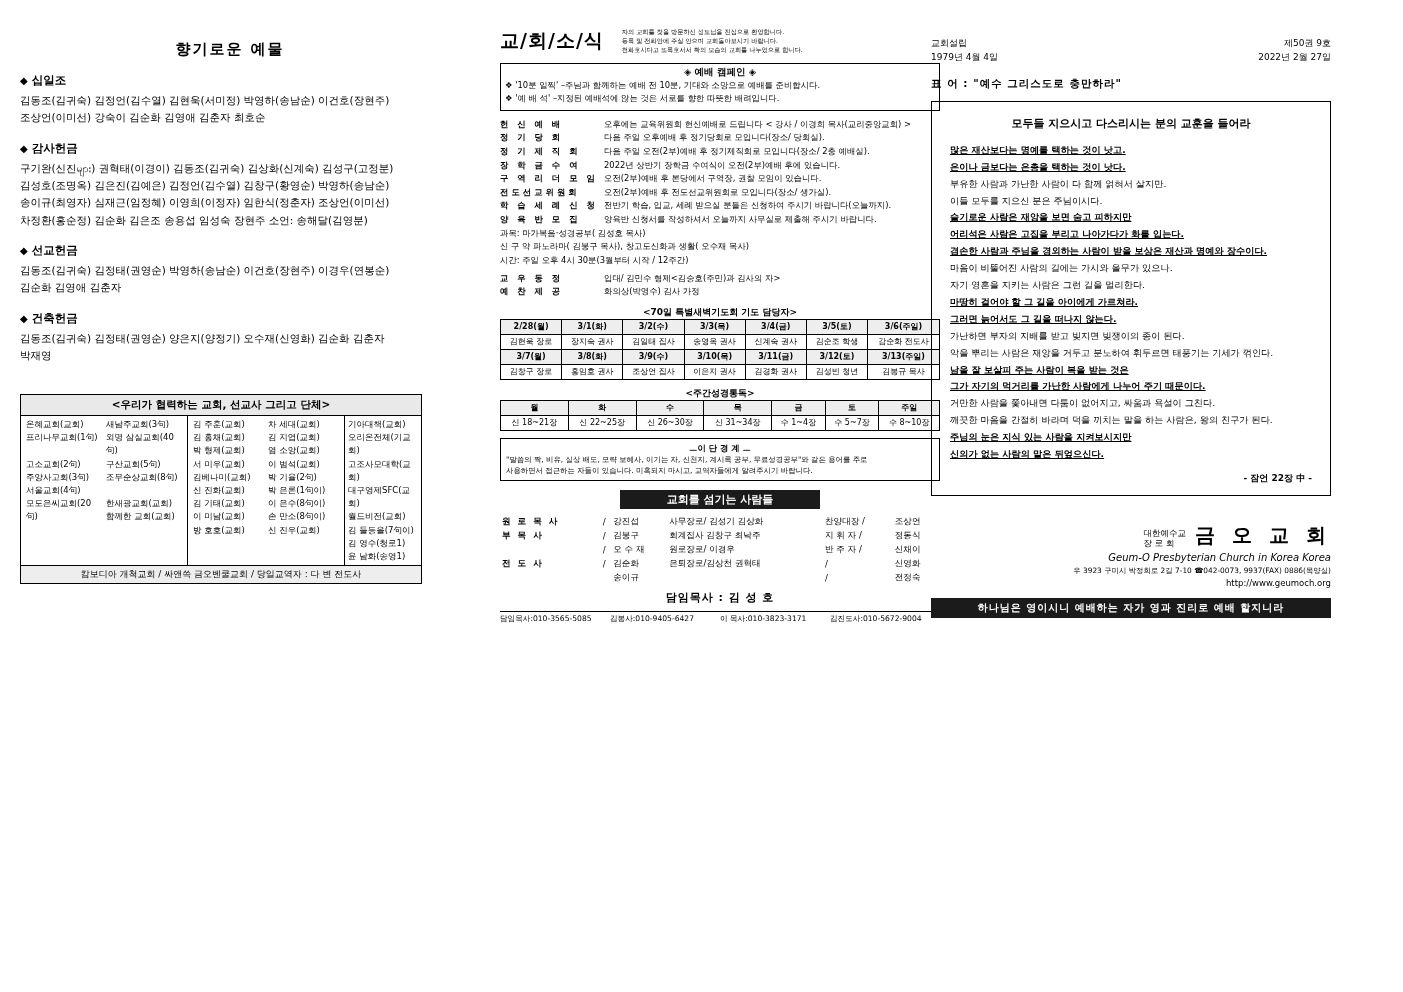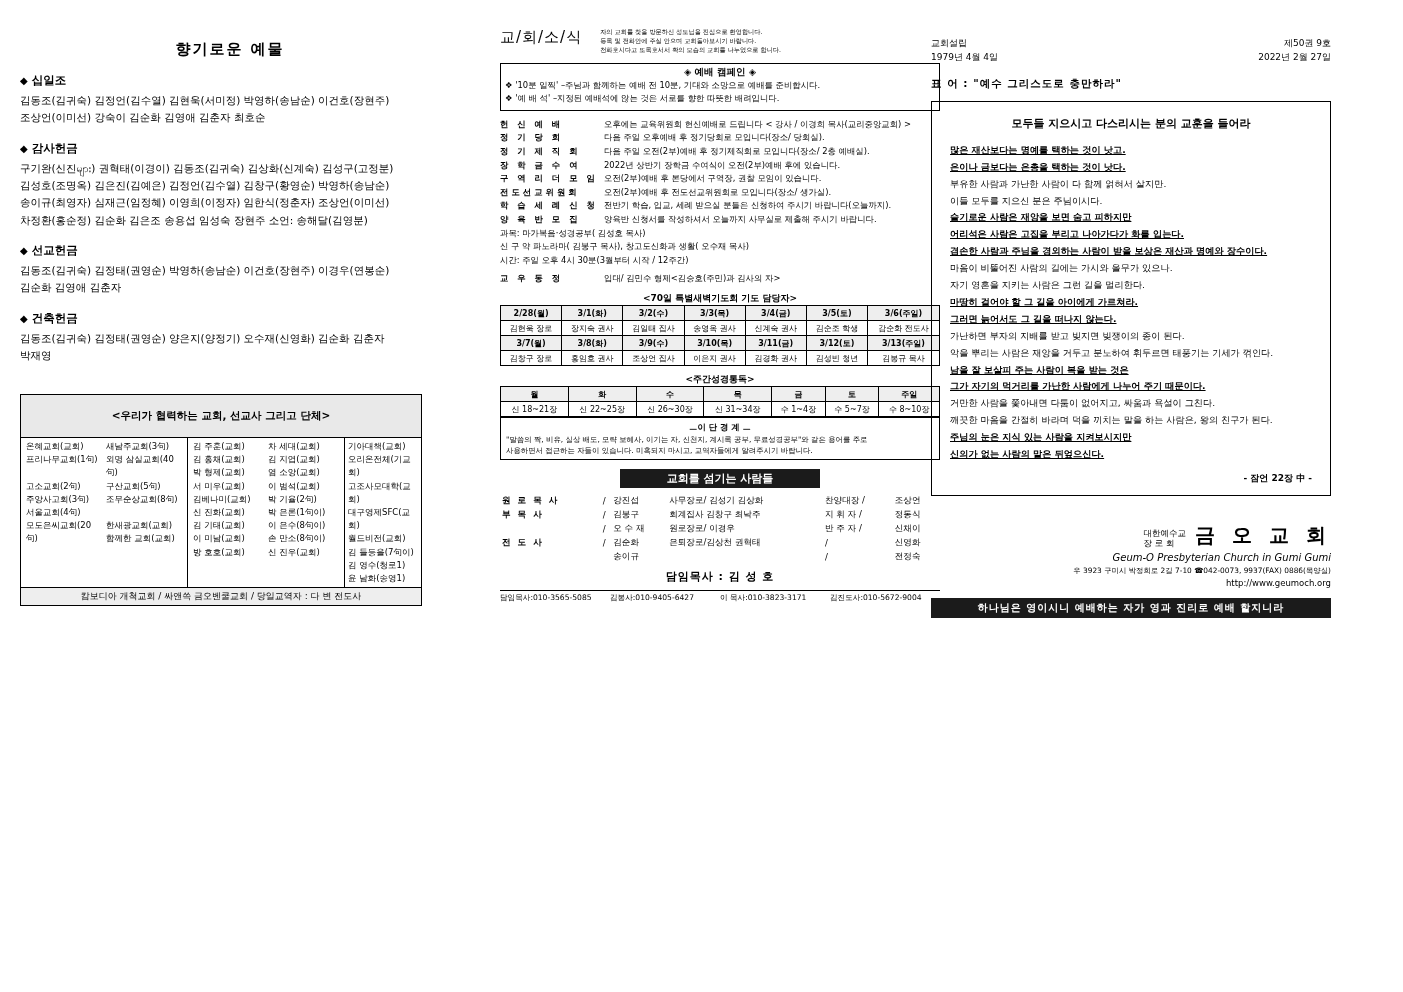--- a/index.html
+++ b/index.html
@@ -9,48 +9,48 @@
   
   #colLeft{left:20px;width:420px;}
   #leftTitle{text-align:center;font-weight:bold;font-size:15px;letter-spacing:2px;margin-top:40px;}
   .grp{margin-top:14px;}
   .grp-head{font-weight:bold;font-size:11.5px;}
   .grp-head .dia{font-size:10px;margin-right:4px;}
   .grp-body{font-size:10.5px;line-height:1.65;margin-top:4px;}
   .grp-body div{white-space:nowrap;}
   
   #coopWrap{margin-top:30px;border:1px solid #000;width:400px;}
-  #coopTitle{text-align:center;font-size:10.5px;font-weight:bold;border-bottom:1px solid #000;background:#e9e9e9;padding:14px 0;}
+  #coopTitle{text-align:center;font-size:10.5px;font-weight:bold;border-bottom:1px solid #000;background:#e9e9e9;padding:3px 0;}
   #coopHead{display:flex;font-size:10px;font-weight:bold;text-align:center;background:#e9e9e9;border-bottom:1px solid #000;}
   #coopHead div{border-right:1px solid #000;padding:2px 0;}
   #coopHead div:last-child{border-right:none;}
   #coopBody{display:flex;font-size:8.5px;line-height:1.55;}
   #coopBody .cell{border-right:1px solid #000;padding:2px 3px;}
   #coopBody .cell:last-child{border-right:none;}
   #coopBody .sub{display:flex;}
   #coopBody .sub > div{padding:0 2px;}
   #coopFoot{font-size:9px;border-top:1px solid #000;padding:2px 4px;text-align:center;background:#eee;}
   
   #colMid{left:500px;width:440px;}
   #midHeadRow{display:flex;align-items:flex-start;margin-top:28px;}
-  #midTitle{font-weight:normal;font-size:15px;letter-spacing:1px;white-space:nowrap;}
+  #midTitle{font-weight:bold;font-size:19px;letter-spacing:1px;white-space:nowrap;}
   #midNotice{font-size:6.2px;line-height:1.45;margin-left:18px;}
   #campaign{border:1px solid #000;margin-top:8px;padding:2px 4px 4px;}
   #campaign .ch{text-align:center;font-size:9.5px;font-weight:bold;}
   #campaign .cl{font-size:8.4px;line-height:1.6;}
   #annList{margin-top:7px;font-size:8.4px;line-height:1.62;}
   #annList .row{display:flex;}
   #annList .lbl{width:104px;font-weight:bold;letter-spacing:3px;flex:none;}
   #annList .txt{flex:1;}
   #annList .sub{}
   .tblTitle{text-align:center;font-size:9px;font-weight:bold;margin-top:7px;}
   table.grid{border-collapse:collapse;width:100%;font-size:8px;}
   table.grid td{border:1px solid #000;text-align:center;padding:1.5px 1px;white-space:nowrap;}
   table.grid td.lead{background:#eee;font-weight:bold;}
-  #discBox{border:1px solid #000;padding:3px 5px;font-size:7.4px;line-height:1.5;}
+  #discBox{border:1px solid #000;margin-top:7px;padding:3px 5px;font-size:7.4px;line-height:1.5;}
   #discBox .dh{text-align:center;font-weight:bold;font-size:8.4px;}
   #servBar{margin-top:9px;background:#1b1b1b;color:#fff;text-align:center;font-weight:bold;font-size:11px;padding:2px 0;width:200px;margin-left:auto;margin-right:auto;}
   #pastor{text-align:center;font-size:11px;font-weight:bold;margin-top:5px;letter-spacing:1px;}
   #staff{margin-top:6px;font-size:8.6px;}
   #staff table{border-collapse:collapse;width:100%;}
   #staff td{padding:1px 2px;white-space:nowrap;}
   #staff td.k{text-align:left;letter-spacing:2px;font-weight:bold;}
   #staff td.s{text-align:center;width:10px;}
   #phones{margin-top:6px;display:flex;font-size:7.6px;border-top:1px solid #000;padding-top:2px;}
   #phones div{flex:1;white-space:nowrap;}
@@ -244,20 +244,24 @@
       <div class="row">
           <div class="lbl">양 육 반 모 집</div>
           <div class="txt">양육반 신청서를 작성하셔서 오늘까지 사무실로 제출해 주시기 바랍니다.</div>
         </div>
       <div class="sub">과목: 마가복음·성경공부( 김성호 목사)</div>
       <div class="sub">신 구 약  파노라마( 김봉구 목사),  창고도신화과 생활( 오수재 목사)</div>
       <div class="sub">시간: 주일 오후 4시 30분(3월부터 시작 / 12주간)</div>
       <div class="row" style="margin-top:4px">
           <div class="lbl">교 우 동 정</div>
           <div class="txt">입대/ 김민수 형제&lt;김승호(주민)과 김사의 자&gt;</div>
+        </div>
+      <div class="row">
+          <div class="lbl">예 찬 제 공</div>
+          <div class="txt">화의상(박영수) 김사 가정</div>
         </div>
     </div>
 
     <div class="tblTitle">&lt;70일 특별새벽기도회 기도 담당자&gt;</div>
     <table class="grid">
       <tbody>
           <tr>
         <td class="lead">2/28(월)</td>
         <td class="lead">3/1(화)</td>
         <td class="lead">3/2(수)</td>
@@ -424,21 +428,21 @@
       <p class="u">신의가 없는 사람의 말은 뒤엎으신다.</p>
       <div class="ref">- 잠언 22장 中 -</div>
     </div>
 
     <div id="chLogo">
       <div class="l1">
         <div>대한예수교</div>
         <div>장 로 회</div>
       </div>
       <div class="l2">금 오 교 회</div>
-      <div class="en">Geum-O Presbyterian Church in Gumi Gumi</div>
+      <div class="en">Geum-O Presbyterian Church in Korea Korea</div>
       <div class="addr">우 3923   구미시 박정희로 2길 7-10  ☎042-0073, 9937(FAX) 0886(목양실)</div>
       <div class="web">http://www.geumoch.org</div>
     </div>
 
     <div id="footBar">하나님은 영이시니 예배하는 자가 영과 진리로 예배 할지니라</div>
   </div>
 
 </div>
 
 </body></html>

